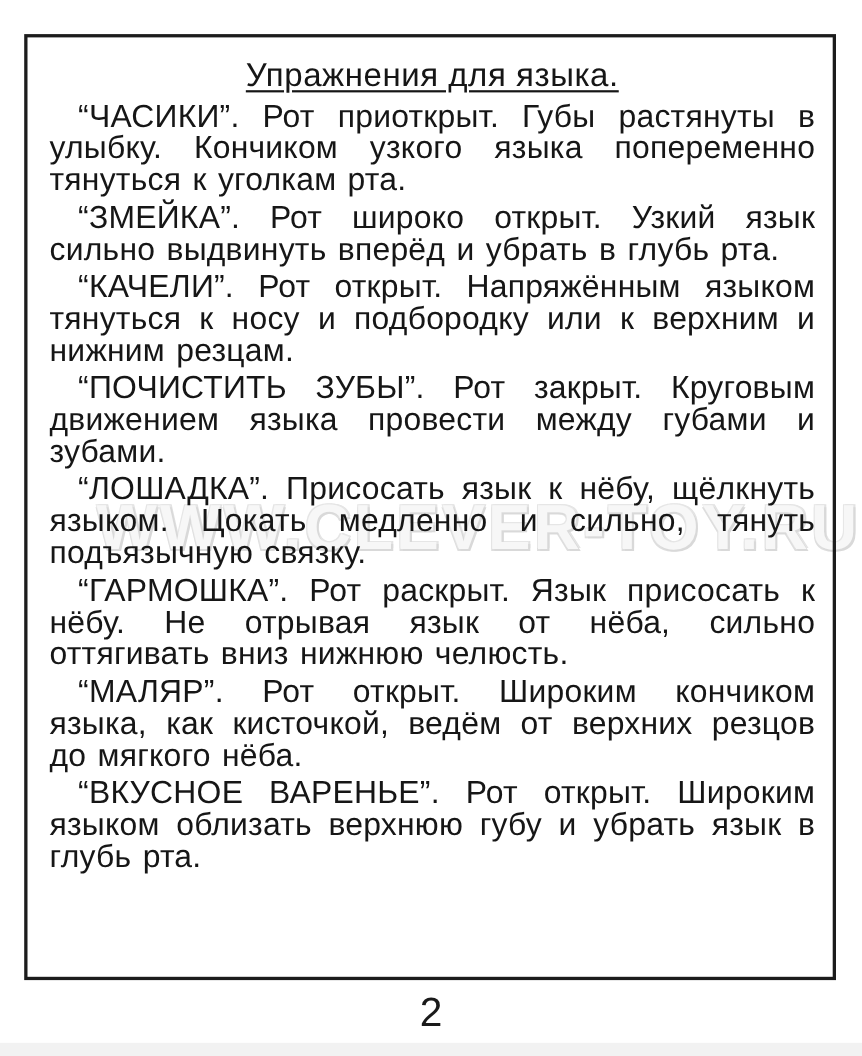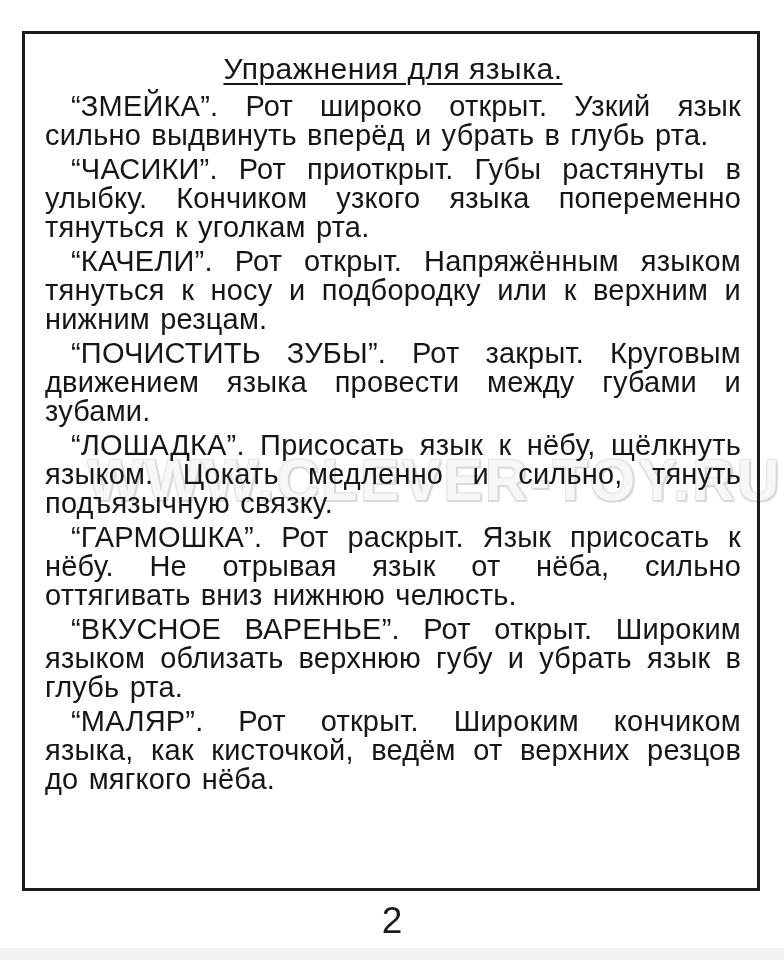--- a/index.html
+++ b/index.html
@@ -90,35 +90,35 @@
 <body>
 
 <div class="sheet">
 
   <div class="watermark">WWW.CLEVER-TOY.RU</div>
 
   <div class="frame">
 
     <h1 class="title">Упражнения для языка.</h1>
 
+    <p class="para">“ЧАСИКИ”. Рот приоткрыт. Губы растянуты в улыбку. Кончиком узкого языка попеременно тянуться к уголкам рта.</p>
+
     <p class="para">“ЗМЕЙКА”. Рот широко открыт. Узкий язык сильно выдвинуть вперёд и убрать в глубь рта.</p>
-
-    <p class="para">“ЧАСИКИ”. Рот приоткрыт. Губы растянуты в улыбку. Кончиком узкого языка попеременно тянуться к уголкам рта.</p>
 
     <p class="para">“КАЧЕЛИ”. Рот открыт. Напряжённым языком тянуться к носу и подбородку или к верхним и нижним резцам.</p>
 
     <p class="para">“ПОЧИСТИТЬ ЗУБЫ”. Рот закрыт. Круговым движением языка провести между губами и зубами.</p>
 
     <p class="para">“ЛОШАДКА”. Присосать язык к нёбу, щёлкнуть языком. Цокать медленно и сильно, тянуть подъязычную связку.</p>
 
     <p class="para">“ГАРМОШКА”. Рот раскрыт. Язык присосать к нёбу. Не отрывая язык от нёба, сильно оттягивать вниз нижнюю челюсть.</p>
 
+    <p class="para">“МАЛЯР”. Рот открыт. Широким кончиком языка, как кисточкой, ведём от верхних резцов до мягкого нёба.</p>
+
     <p class="para">“ВКУСНОЕ ВАРЕНЬЕ”. Рот открыт. Широким языком облизать верхнюю губу и убрать язык в глубь рта.</p>
-
-    <p class="para">“МАЛЯР”. Рот открыт. Широким кончиком языка, как кисточкой, ведём от верхних резцов до мягкого нёба.</p>
 
 
   </div>
 
   <div class="page-number">2</div>
 
   <div class="bottom-strip"></div>
 
 </div>
 

